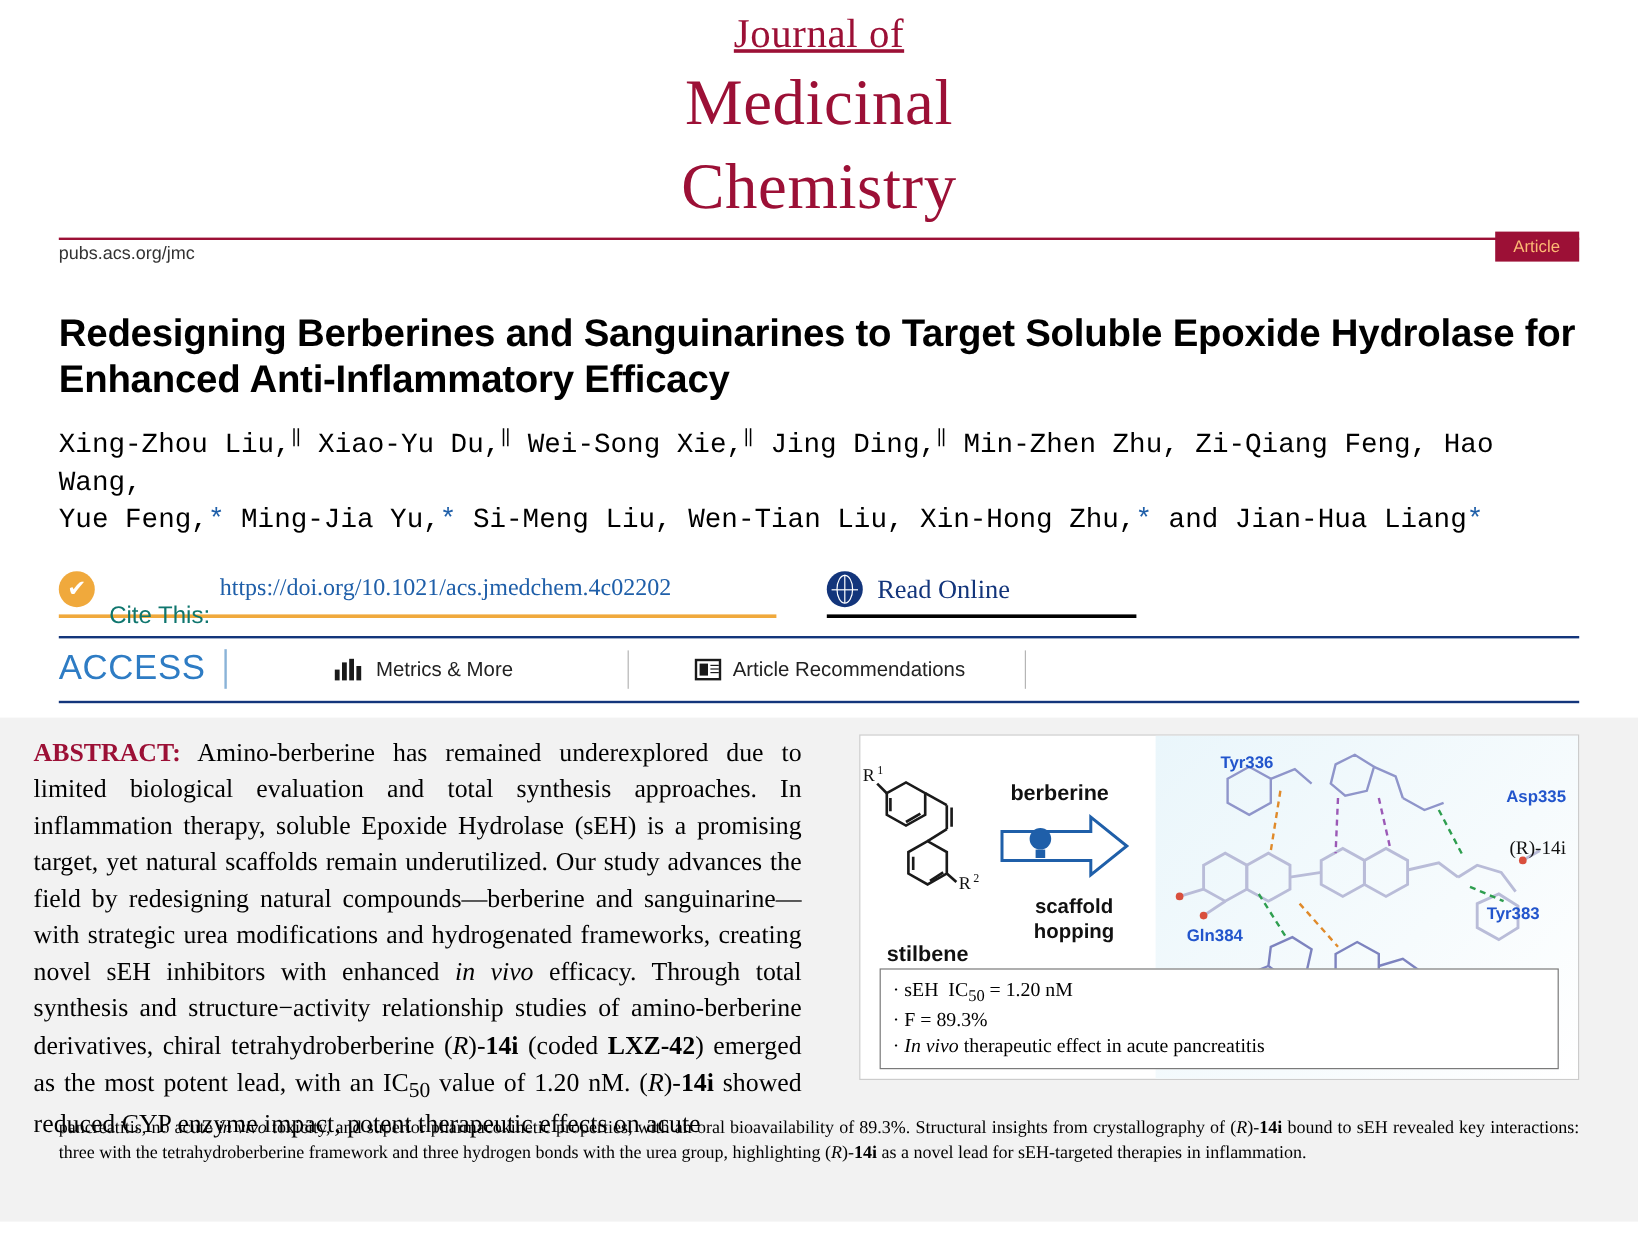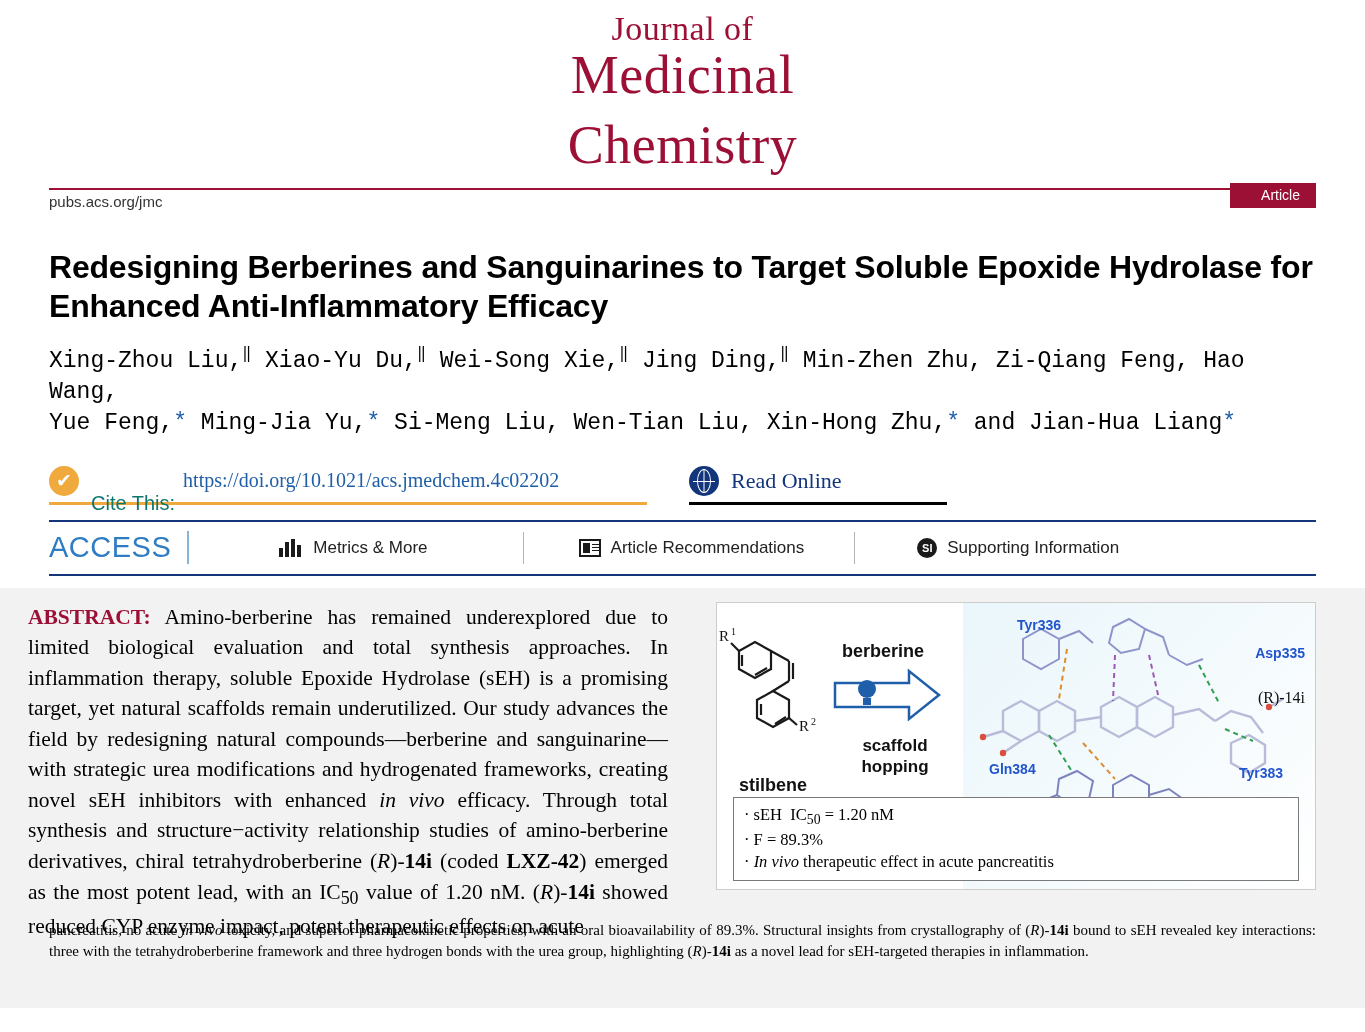--- a/index.html
+++ b/index.html
@@ -29,21 +29,22 @@
     color: #9c1036;
     font-family: "Liberation Serif", serif;
     line-height: 1.0;
     margin: 0 auto;
     width: 520px;
     text-align: center;
   }
   .jl-line1 {
     font-size: 34px;
     letter-spacing: 0.5px;
-    margin-bottom: 2px;
+    margin-bottom: 12px;
+    text-decoration: underline;
   }
   .jl-line2 {
     font-size: 54px;
     font-weight: normal;
     letter-spacing: 0.5px;
     margin-bottom: 16px;
   }
   .jl-line3 {
     font-size: 54px;
     font-weight: normal;
@@ -65,24 +66,24 @@
     top: 3px;
     font-family: "Liberation Sans", sans-serif;
     font-size: 15px;
     color: #333333;
   }
   .article-tag {
     position: absolute;
     right: 0;
     top: -7px;
     background: #9c1036;
-    color: #ffffff;
+    color: #fdba74;
     font-family: "Liberation Sans", sans-serif;
     font-size: 14px;
-    padding: 4px 16px 5px 31px;
+    padding: 4px 16px 5px 15px;
   }
 
   
   .title {
     margin: 28px 49px 0 49px;
     font-family: "Liberation Sans", sans-serif;
     font-weight: bold;
     font-size: 32px;
     line-height: 1.23;
     letter-spacing: -0.2px;
@@ -358,21 +359,21 @@
   .res-label {
     position: absolute;
     font-family: "Liberation Sans", sans-serif;
     font-weight: bold;
     font-size: 14px;
     color: #2255cc;
   }
   .lbl-tyr336 { left: 54px; top: 14px; }
   .lbl-asp335 { right: 10px; top: 42px; }
   .lbl-gln384 { left: 26px; top: 158px; }
-  .lbl-tyr383 { right: 32px; top: 162px; }
+  .lbl-tyr383 { right: 32px; top: 140px; }
   .lbl-r14i {
     position: absolute;
     right: 10px; top: 86px;
     font-family: "Liberation Serif", serif;
     font-size: 16px;
     font-weight: normal;
     color: #111;
   }
   .toc-infobox {
     position: absolute;
@@ -449,26 +450,20 @@
     <div style="width:55px"></div>
     <div class="access-item">
       <span class="ai-icon">
           <span class="doc-icon"></span>
         </span>
       <span>Article Recommendations</span>
     </div>
     <div style="width:50px"></div>
     <div class="access-sep"></div>
     <div style="width:62px"></div>
-    <div class="access-item">
-      <span class="ai-icon">
-          <span class="si-icon">SI</span>
-        </span>
-      <span>Supporting Information</span>
-    </div>
   </div>
 
   <div class="abstract-zone">
     <div class="abs-text">
       <span class="abs-label">ABSTRACT:</span>
       <span> Amino-berberine has remained underexplored due to limited biological evaluation and total synthesis approaches. In inflammation therapy, soluble Epoxide Hydrolase (sEH) is a promising target, yet natural scaffolds remain underutilized. Our study advances the field by redesigning natural compounds—berberine and sanguinarine—with strategic urea modifications and hydrogenated frameworks, creating novel sEH inhibitors with enhanced <i>in vivo</i> efficacy. Through total synthesis and structure−activity relationship studies of amino-berberine derivatives, chiral tetrahydroberberine (<i>R</i>)-<b>14i</b> (coded <b>LXZ-42</b>) emerged as the most potent lead, with an IC<sub>50</sub> value of 1.20 nM. (<i>R</i>)-<b>14i</b> showed reduced CYP enzyme impact, potent therapeutic effects on acute</span>
     </div>
 
     <div class="abs-tail">pancreatitis, no acute <i>in vivo</i> toxicity, and superior pharmacokinetic properties, with an oral bioavailability of 89.3%. Structural insights from crystallography of (<i>R</i>)-<b>14i</b> bound to sEH revealed key interactions: three with the tetrahydroberberine framework and three hydrogen bonds with the urea group, highlighting (<i>R</i>)-<b>14i</b> as a novel lead for sEH-targeted therapies in inflammation.</div>
 

